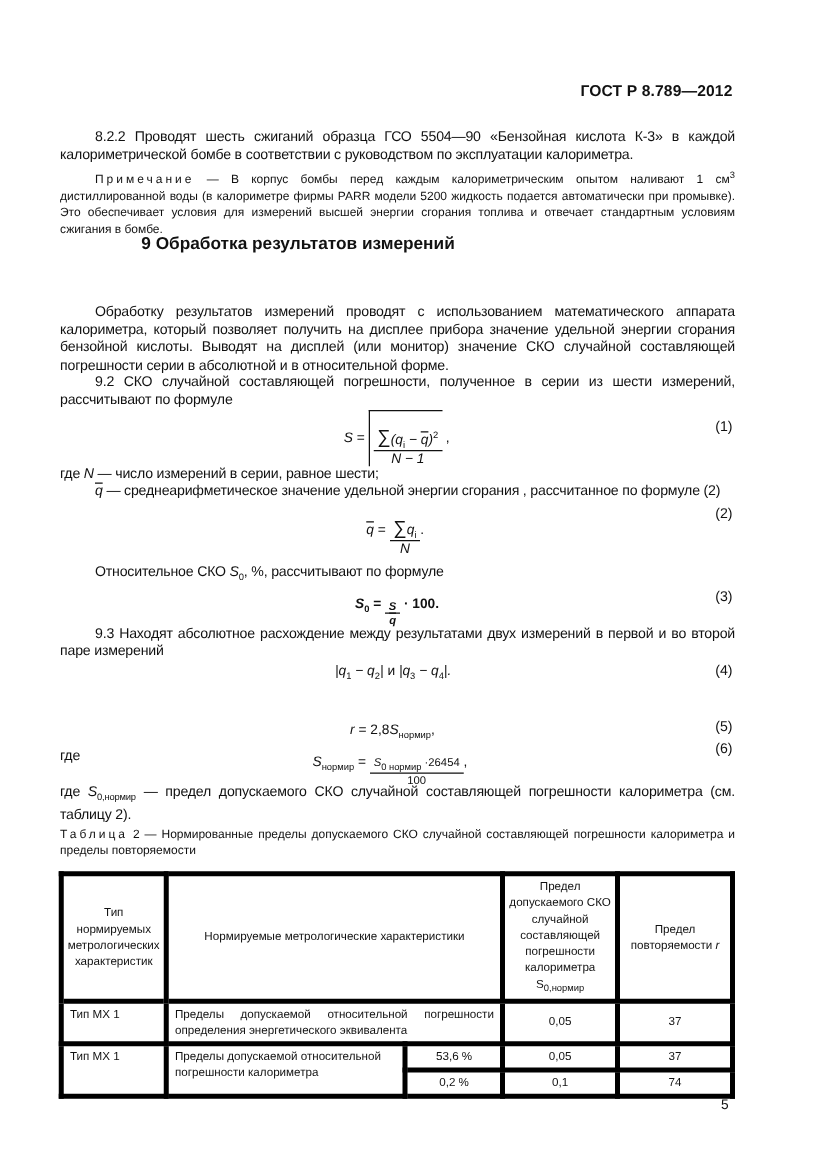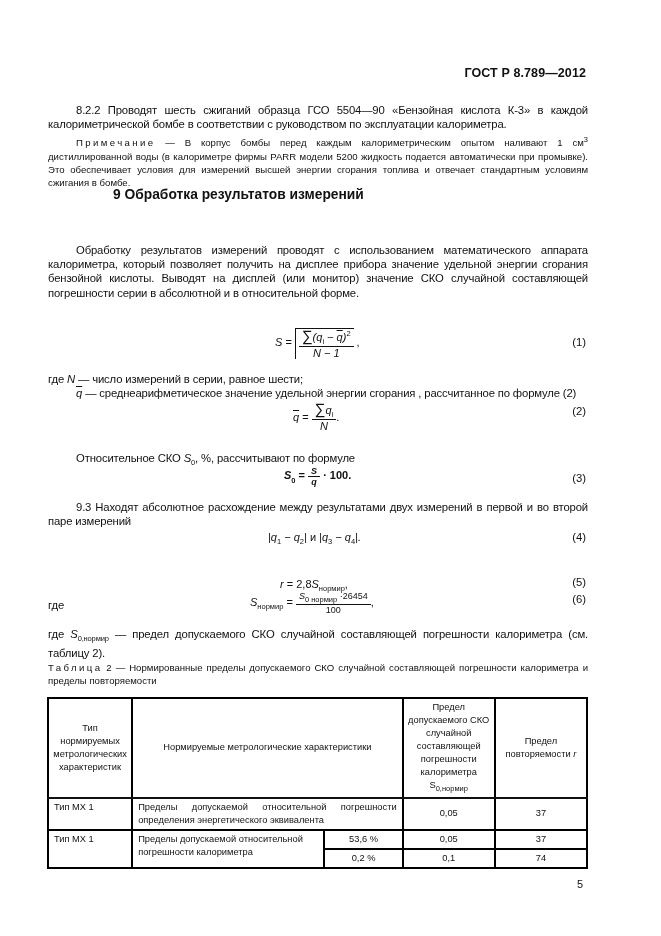--- a/index.html
+++ b/index.html
@@ -11,27 +11,27 @@
   .p { left: 48px; width: 540px; font-size: 11.3px; line-height: 14.2px; text-align: justify; letter-spacing: -0.15px; }
   .ind { text-indent: 28px; }
   .note { left: 48px; width: 540px; font-size: 9.6px; line-height: 13.4px; text-align: justify; }
   .spaced { letter-spacing: 2.4px; }
   .h2 { left: 76px; top: 187px; font-weight: bold; font-size: 13.8px; margin-left: 37px; }
   .num { position: absolute; right: 75px; font-size: 11.3px; }
   .m { font-style: italic; }
   sub, sup { font-size: 7.5px; font-style: normal; }
   .formula { position: absolute; font-size: 11px; }
   .frac { display: inline-block; vertical-align: middle; text-align: center; }
-  .frac .top { display: block; border-bottom: 1px solid #111; padding: 0 3px; }
+  .frac .top { display: block; border-bottom: 1px solid #111; padding: 0 3px; margin-top: 14px; }
   .frac .bot { display: block; padding: 0 3px; }
   .ov { text-decoration: overline; }
   .sum { font-size: 15px; line-height: 12px; }
   table.t2 { position: absolute; left: 47px; top: 697px; width: 541px; border-collapse: collapse;
              font-size: 9.3px; }
-  table.t2 td { border: 2px solid #000000; padding: 2px 5px; vertical-align: middle; line-height: 13px; }
+  table.t2 td { border: 4px solid #000000; padding: 2px 5px; vertical-align: middle; line-height: 13px; }
   table.t2 .hrow td { border-bottom: 2.5px solid #111; text-align: center; height: 76px; padding: 2px 3px; }
   .c { text-align: center; }
   .j { text-align: justify; }
   .pg { right: 78px; top: 878px; font-size: 11px; }
 </style>
 </head>
 <body>
 
 <div class="page">
 
@@ -41,20 +41,21 @@
 
   <div class="abs note ind" style="top:133px;">
     <span class="spaced">Примечание</span><span> — В корпус бомбы перед каждым калориметрическим опытом наливают 1 см</span><sup>3</sup><span> дистиллированной воды (в калориметре фирмы PARR модели 5200 жидкость подается автоматически при промывке). Это обеспечивает условия для измерений высшей энергии сгорания топлива и отвечает стандартным условиям сжигания в бомбе.</span>
   </div>
 
   <div class="abs h2">9  Обработка результатов измерений</div>
 
 
   <div class="abs p ind" style="top:243px;">Обработку результатов измерений проводят с использованием математического аппарата калориметра, который позволяет получить на дисплее прибора значение удельной энергии сгорания бензойной кислоты. Выводят на дисплей (или монитор) значение СКО случайной составляющей погрешности серии в абсолютной и в относительной форме.</div>
 
+  <div class="abs p ind" style="top:299px;">9.2  СКО случайной составляющей погрешности, полученное в серии из шести измерений, рассчитывают по формуле</div>
 
   <div class="formula" style="left:275px; top:328px;">
     <span class="m">S</span> =
     <span style="display:inline-block; vertical-align:middle; border-left:1px solid #111; border-top:1px solid #111; padding-left:3px;">
       <span class="frac">
         <span class="top"><span class="sum">∑</span><span class="m">(q<sub>i</sub> − <span class="ov">q</span>)<sup>2</sup></span></span>
         <span class="bot m">N − 1</span>
       </span>
     </span> ,
   </div>

